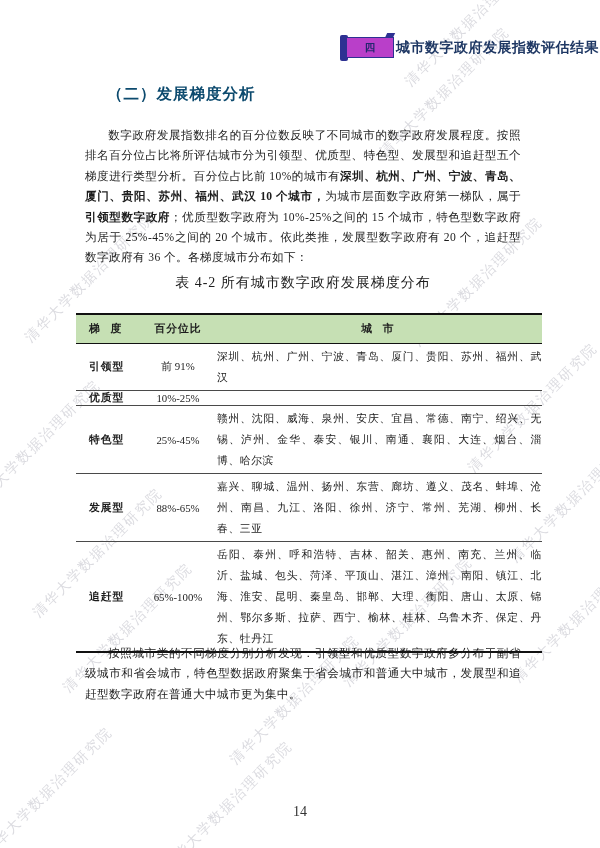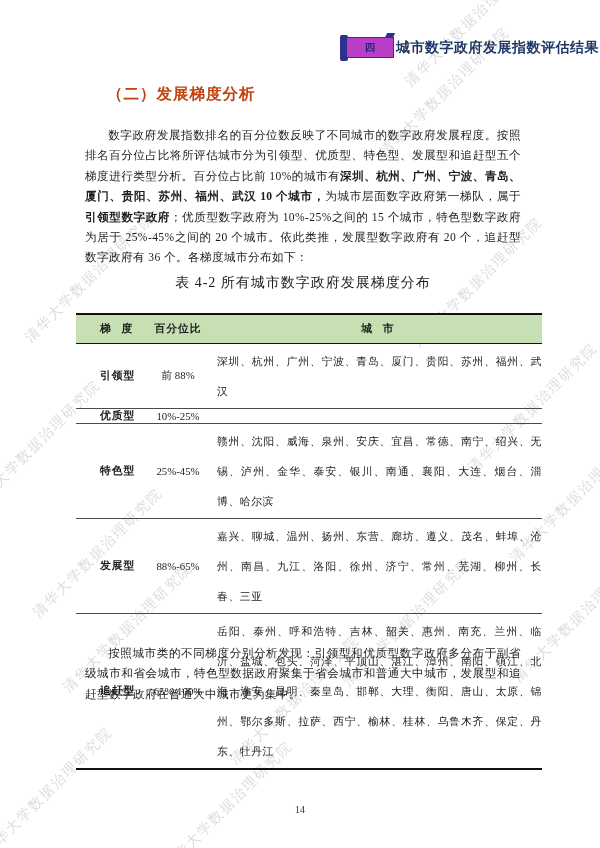--- a/index.html
+++ b/index.html
@@ -37,21 +37,21 @@
   }
   .header-title {
     font-family:"Liberation Sans","DejaVu Sans",sans-serif;
     font-size:14px; font-weight:bold; color:#1f3864; letter-spacing:0.5px;
   }
 
   
   .section-heading {
     position:absolute; top:84px; left:107px;
     font-family:"Liberation Sans","DejaVu Sans",sans-serif;
-    font-size:15.5px; font-weight:bold; color:#c2410c; letter-spacing:1px;
+    font-size:15.5px; font-weight:bold; color:#0c4a6e; letter-spacing:1px;
   }
   .para {
     position:absolute; left:85px; width:436px;
     font-size:11.6px; line-height:20.4px; text-align:justify;
     text-indent:2em; color:#1c1c1c; letter-spacing:0.4px;
   }
   .para b { font-weight:bold; }
   #para1 { top:126px; }
   #para2 { top:636px;margin-top:8px; }
 
@@ -66,32 +66,32 @@
     font-size:10.8px;
   }
   .trow { display:grid; grid-template-columns:67px 70px 329px; }
   .trow.head {
     background:#c6e0b4; height:28px; border-bottom:1.6px solid #111111;
     font-weight:bold;
   }
   .trow + .trow:not(.head) { border-top:1px solid #4a4a4a; }
   .trow.head + .trow { border-top:none; }
   .cell { display:flex; align-items:center; box-sizing:border-box; }
-  .cell.tier { padding-left:24px; font-weight:bold; letter-spacing:1px; }
+  .cell.tier { padding-left:13px; font-weight:bold; letter-spacing:1px; }
   .trow.head .cell.tier { letter-spacing:4px; }
   .cell.pct { justify-content:center; }
   .trow.head .cell.pct { letter-spacing:1px; }
   .cell.cities { padding:2px 0 2px 4px; }
   .trow.head .cell.cities { justify-content:center; letter-spacing:4px; }
-  .cities-text { line-height:30px; text-align:justify; letter-spacing:0.6px; width:100%; }
+  .cities-text { line-height:21px; text-align:justify; letter-spacing:0.6px; width:100%; }
 
   
   .page-number {
     position:absolute; top:776px; left:0; width:600px; text-align:center;
-    font-size:10px; color:#333333;margin-top:28px;
+    font-size:14px; color:#333333;margin-top:28px;
   }
 </style>
 </head>
 <body>
 
 <div class="page">
 
   <div class="wm-layer" id="wm-layer">
       <span class="wm" style="left: 470px; top: 22px;">清华大学数据治理研究院</span>
       <span class="wm" style="left: 445px; top: 92px;">清华大学数据治理研究院</span>
@@ -130,21 +130,21 @@
 
     <div class="dtable" id="dtable">
       <div class="trow head">
         <div class="cell tier">梯 度</div>
         <div class="cell pct">百分位比</div>
         <div class="cell cities">城 市</div>
       </div>
 
     <div class="trow">
           <div class="cell tier">引领型</div>
-          <div class="cell pct">前 88%</div>
+          <div class="cell pct">前 91%</div>
           <div class="cell cities">
             <div class="cities-text">深圳、杭州、广州、宁波、青岛、厦门、贵阳、苏州、福州、武汉</div>
           </div>
         </div>
         <div class="trow">
           <div class="cell tier">优质型</div>
           <div class="cell pct">10%-25%</div>
         </div>
         <div class="trow">
           <div class="cell tier">特色型</div>

